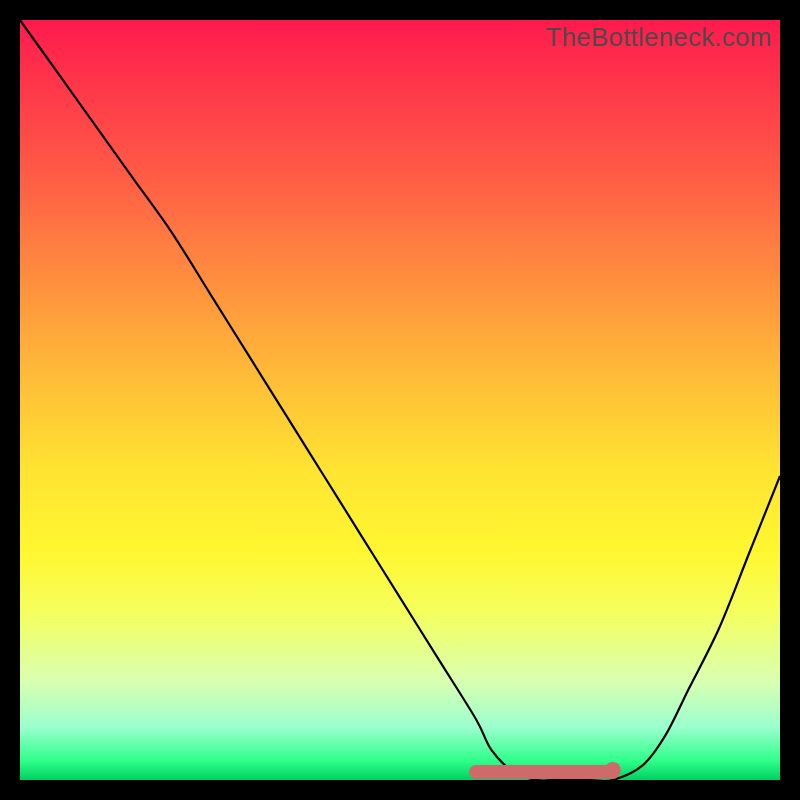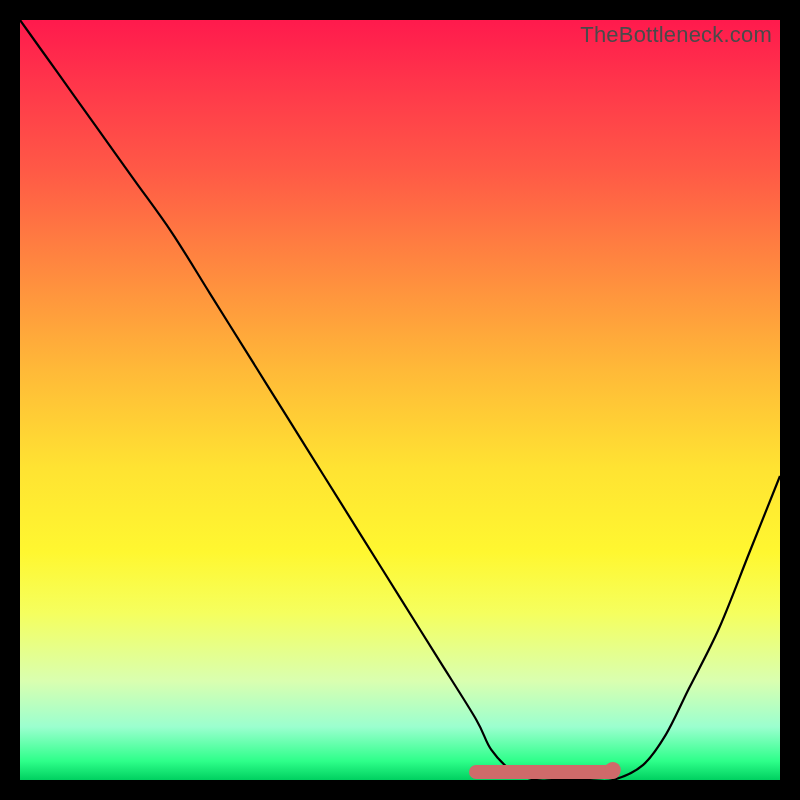--- a/index.html
+++ b/index.html
@@ -38,21 +38,21 @@
       #2eff8a 97.5%,
       #00d060 100%
     );
     overflow: hidden;
   }
   .watermark {
     position: absolute;
     top: 2px;
     right: 8px;
     color: #4a4a4a;
-    font-size: 22px;
+    font-size: 26px;
     letter-spacing: 0.2px;
     font-weight: 500;
     user-select: none;
   }
   svg.curve {
     position: absolute;
     left: 0;
     top: 0;
     width: 760px;
     height: 760px;

